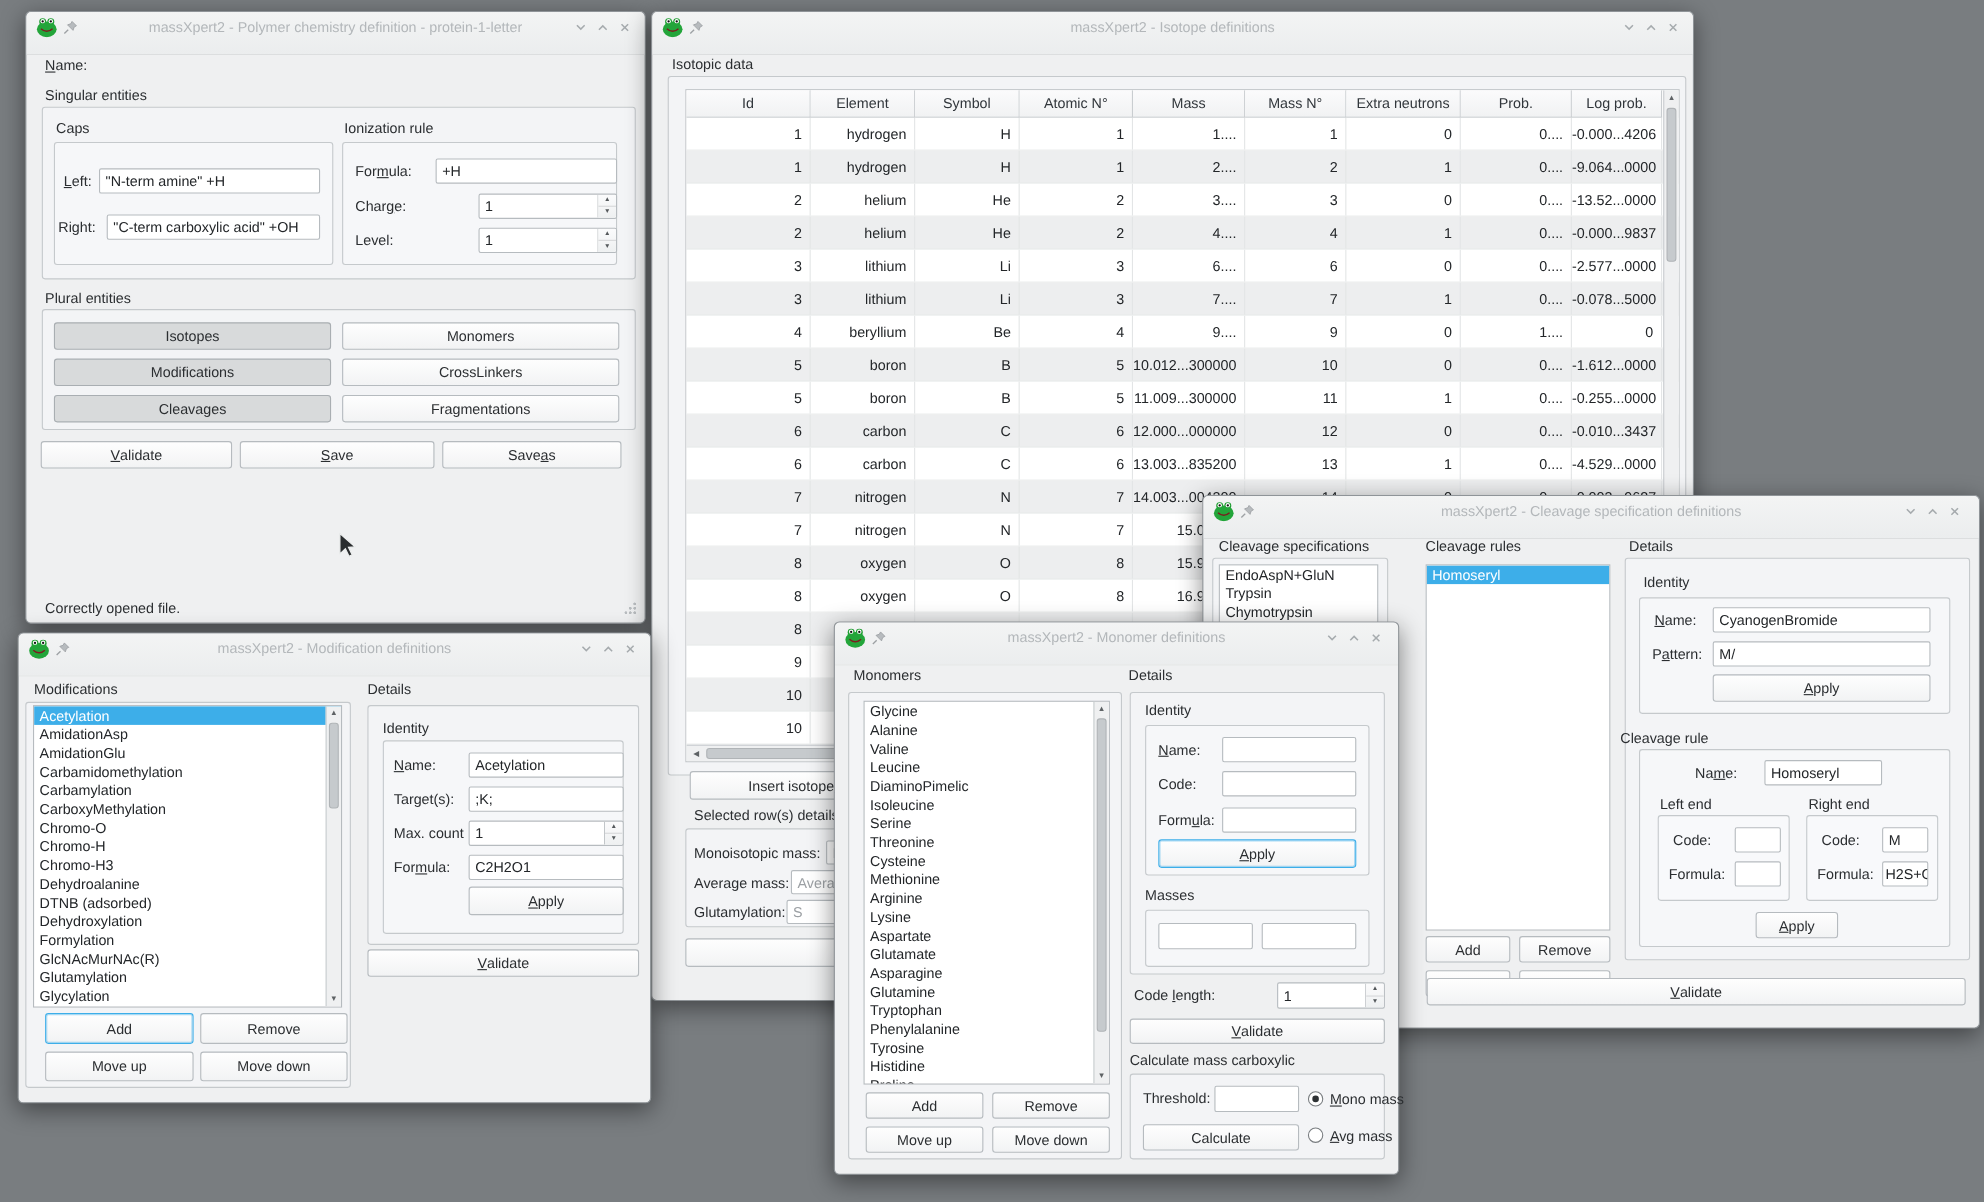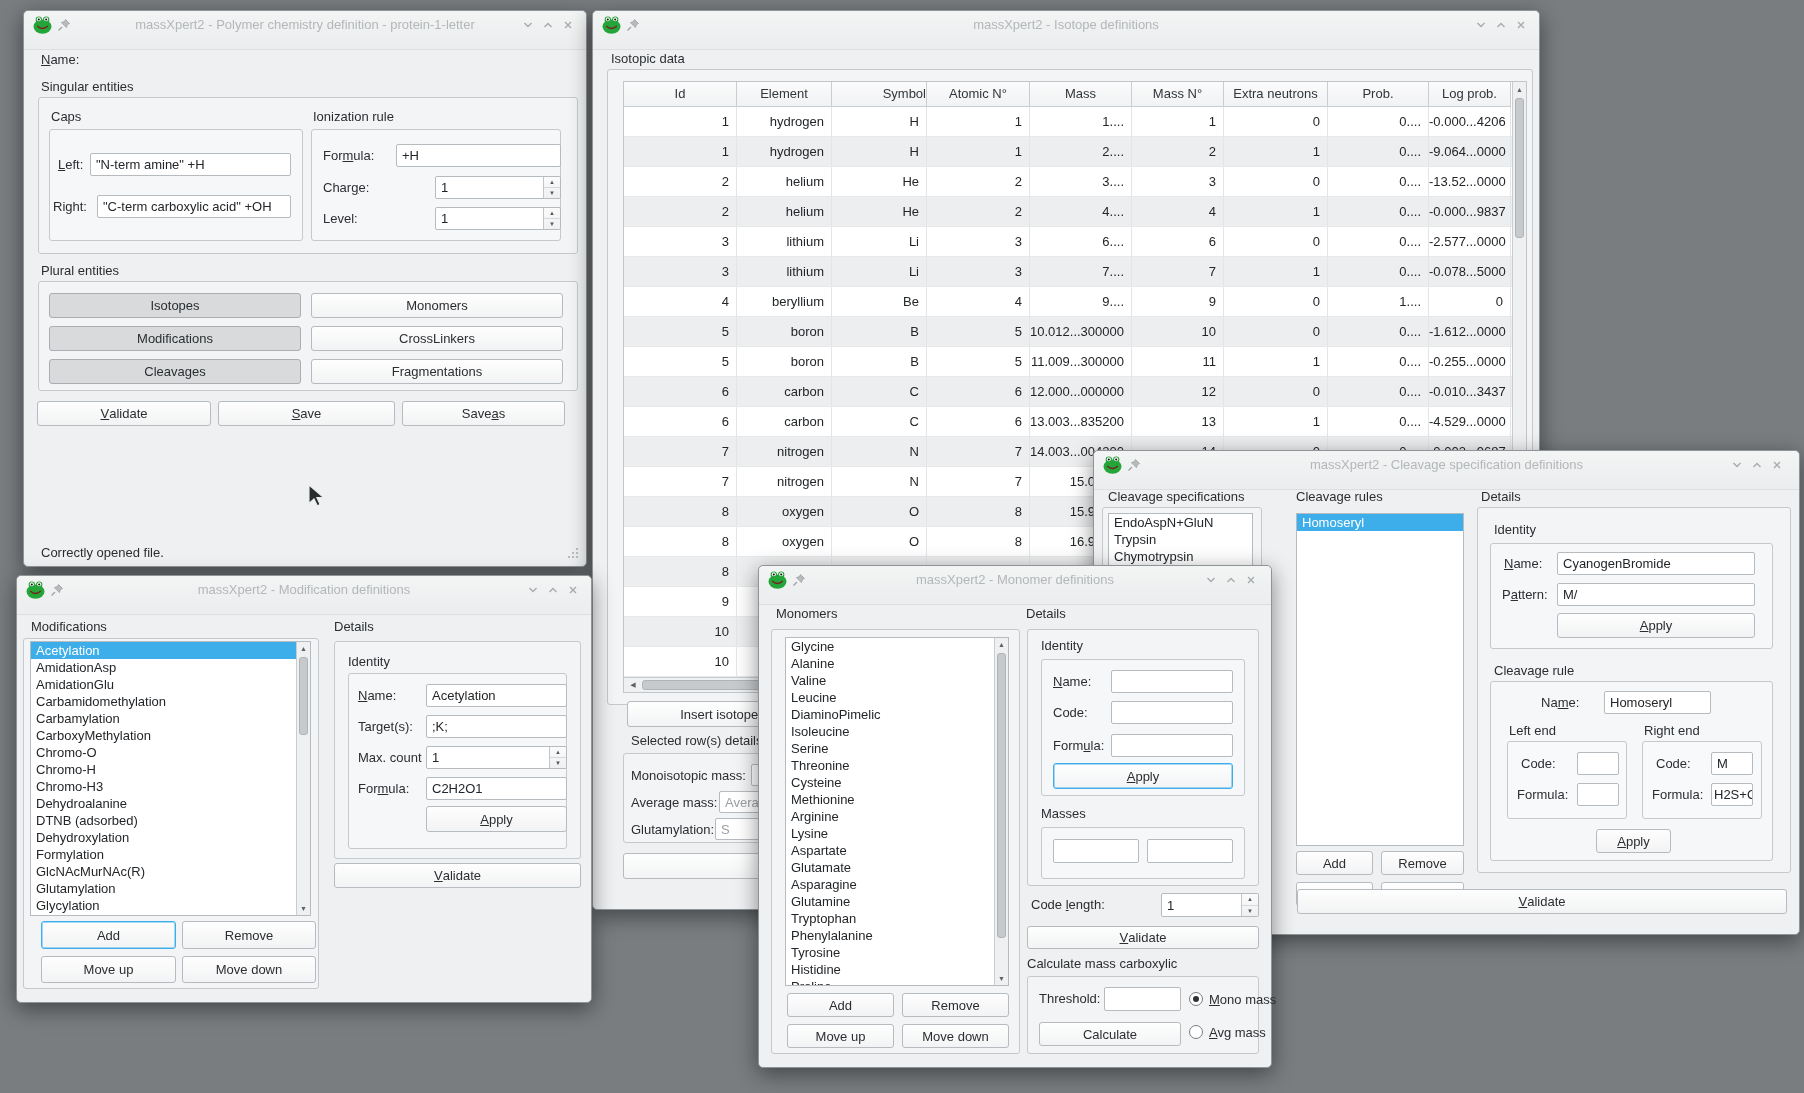--- a/index.html
+++ b/index.html
@@ -193,21 +193,21 @@
     </div>
   </div>
 
   <div class="lbl" style="left:18px;top:40px">Isotopic data</div>
   <div class="gb" style="left:14px;top:58px;width:926px;height:636px"></div>
 
   <div class="tbl" style="left:30px;top:70px;width:904px;height:612px">
     <div class="thead">
         <div class="th" style="width: 113px;">Id</div>
         <div class="th" style="width: 95px;">Element</div>
-        <div class="th" style="width: 95px; text-align: right;">Symbol</div>
+        <div class="th" style="width: 95px;">Symbol</div>
         <div class="th" style="width: 103px;">Atomic N°</div>
         <div class="th" style="width: 102px;">Mass</div>
         <div class="th" style="width: 92px;">Mass N°</div>
         <div class="th" style="width: 104px;">Extra neutrons</div>
         <div class="th" style="width: 101px;">Prob.</div>
         <div class="th" style="width: 82px;">Log prob.</div>
       </div>
     <div>
         <div class="tr">
           <div class="td" style="width: 113px;">1</div>
@@ -506,21 +506,21 @@
   <div class="gb" style="left:383px;top:56px;width:314px;height:366px"></div>
 
   <div class="lbl" style="left:400px;top:71px">Identity</div>
   <div class="gb" style="left:396px;top:92px;width:283px;height:106px"></div>
   <div class="lbl" style="left:410px;top:105px"><u>N</u>ame:</div>
   <div class="fld" style="left:463px;top:101px;width:198px;height:23px">CyanogenBromide</div>
   <div class="lbl" style="left:408px;top:136px">P<u>a</u>ttern:</div>
   <div class="fld" style="left:463px;top:132px;width:198px;height:23px">M/</div>
   <div class="btn" style="left:463px;top:162px;width:198px;height:25px"><u>A</u>pply</div>
 
-  <div class="lbl" style="left:400px;top:212px">Cleavage rule</div>
+  <div class="lbl" style="left:379px;top:212px">Cleavage rule</div>
   <div class="gb" style="left:396px;top:230px;width:283px;height:180px"></div>
   <div class="lbl" style="left:447px;top:244px">Na<u>m</u>e:</div>
   <div class="fld" style="left:510px;top:240px;width:107px;height:23px">Homoseryl</div>
 
   <div class="lbl" style="left:415px;top:272px">Left end</div>
   <div class="gb" style="left:413px;top:290px;width:120px;height:78px"></div>
   <div class="lbl" style="left:427px;top:305px">Code:</div>
   <div class="fld" style="left:483px;top:301px;width:42px;height:23px"></div>
   <div class="lbl" style="left:423px;top:336px">Formula:</div>
   <div class="fld" style="left:483px;top:332px;width:42px;height:23px"></div>

